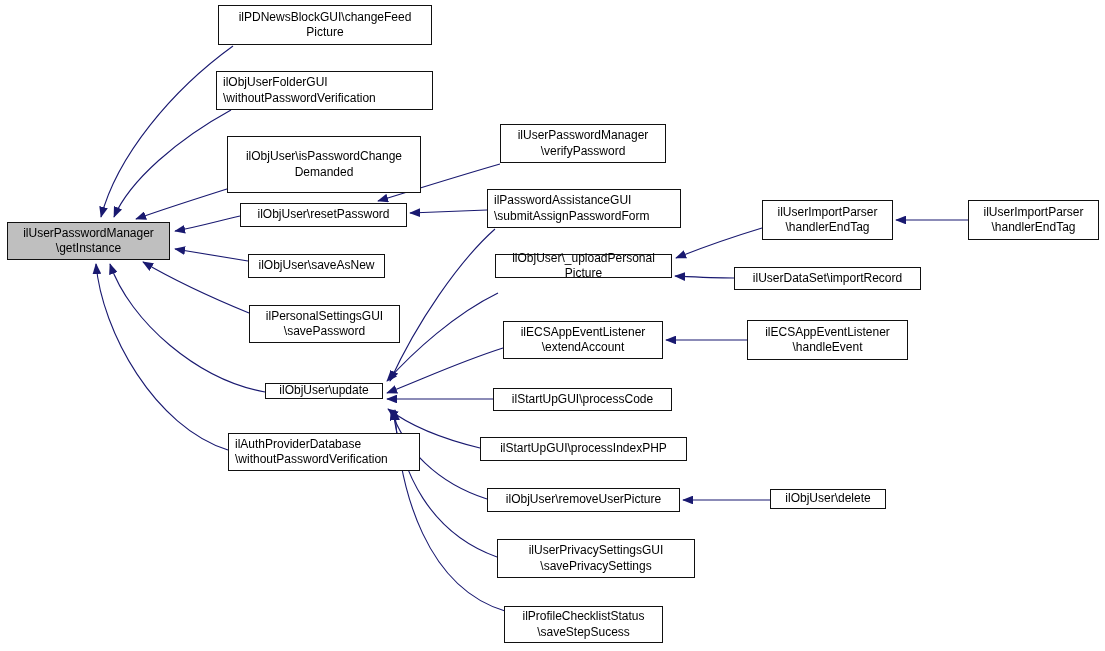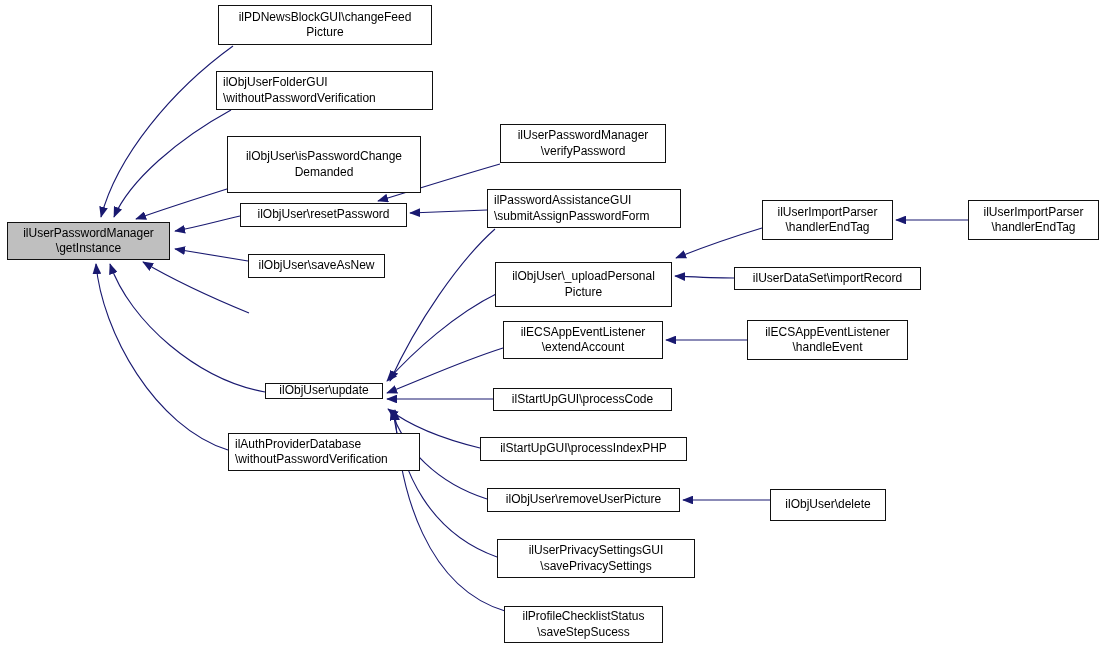--- a/index.html
+++ b/index.html
@@ -101,41 +101,45 @@
   </div>
 
   <div class="node" style="left:240px;top:203px;width:167px;height:24px">
     <span>ilObjUser\resetPassword</span>
   </div>
 
   <div class="node" style="left:248px;top:254px;width:137px;height:24px">
     <span>ilObjUser\saveAsNew</span>
   </div>
 
+  <div class="node" style="left:249px;top:305px;width:151px;height:38px">
+    <span>ilPersonalSettingsGUI</span>
+    <span>\savePassword</span>
+  </div>
 
   <div class="node" style="left:265px;top:383px;width:118px;height:16px">
     <span>ilObjUser\update</span>
   </div>
 
   <div class="node al" style="left:228px;top:433px;width:192px;height:38px">
     <span>ilAuthProviderDatabase</span>
     <span>\withoutPasswordVerification</span>
   </div>
 
   <div class="node" style="left:500px;top:124px;width:166px;height:39px">
     <span>ilUserPasswordManager</span>
     <span>\verifyPassword</span>
   </div>
 
   <div class="node al" style="left:487px;top:189px;width:194px;height:39px">
     <span>ilPasswordAssistanceGUI</span>
     <span>\submitAssignPasswordForm</span>
   </div>
 
-  <div class="node" style="left:495px;top:262px;width:177px;height:45px">
+  <div class="node" style="left:495px;top:254px;width:177px;height:24px">
     <span>ilObjUser\_uploadPersonal</span>
     <span>Picture</span>
   </div>
 
   <div class="node" style="left:503px;top:321px;width:160px;height:38px">
     <span>ilECSAppEventListener</span>
     <span>\extendAccount</span>
   </div>
 
   <div class="node" style="left:493px;top:388px;width:179px;height:23px">
@@ -172,17 +176,17 @@
   <div class="node" style="left:747px;top:320px;width:161px;height:40px">
     <span>ilECSAppEventListener</span>
     <span>\handleEvent</span>
   </div>
 
   <div class="node" style="left:968px;top:200px;width:131px;height:40px">
     <span>ilUserImportParser</span>
     <span>\handlerEndTag</span>
   </div>
 
-  <div class="node" style="left:770px;top:489px;width:116px;height:32px">
+  <div class="node" style="left:770px;top:489px;width:116px;height:20px">
     <span>ilObjUser\delete</span>
   </div>
 
 </div>
 
 </body></html>

